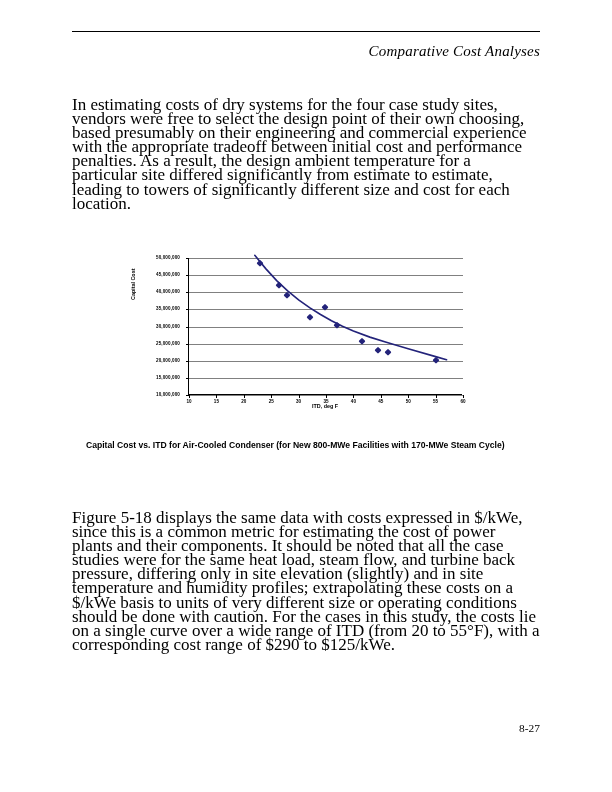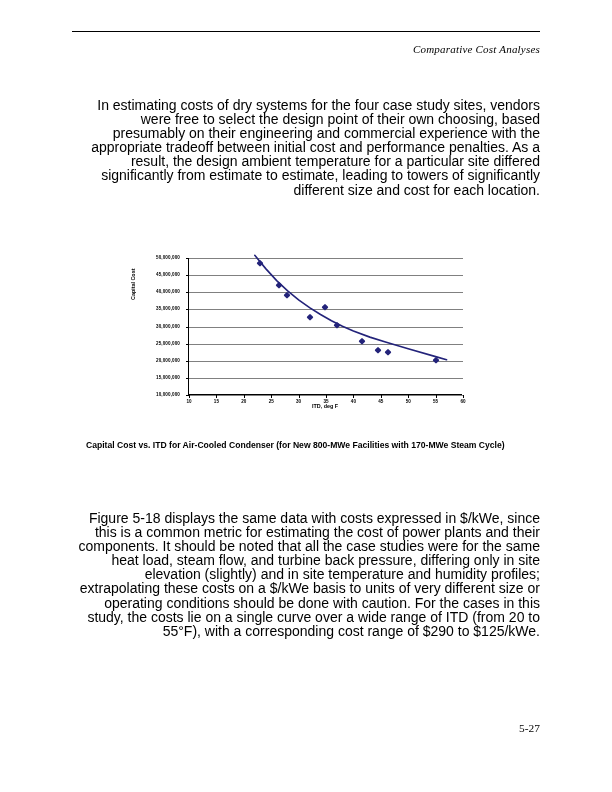--- a/index.html
+++ b/index.html
@@ -7,29 +7,29 @@
     width:612px;height:792px;background:#ffffff;
     font-family:"Liberation Serif", serif;
     color:#000;position:relative;overflow:hidden;
   }
   .page{position:absolute;left:0;top:0;width:612px;height:792px;}
 
   .header-rule{position:absolute;left:72px;top:31px;width:468px;height:0;
     border-top:1.1px solid #000;}
   .header-text{position:absolute;right:72px;top:43px;
     font-family:"Liberation Serif", serif;font-style:italic;
-    font-size:11px;letter-spacing:.2px;white-space:nowrap;}
+    font-size:15px;letter-spacing:.2px;white-space:nowrap;}
 
   .section-title{position:absolute;left:72px;top:71px;
     font-family:"Liberation Sans", sans-serif;
     font-weight:bold;font-style:italic;font-size:12.6px;letter-spacing:.1px;}
 
   .para{position:absolute;left:72px;width:468px;
-    font-family:Liberation Sans, sans-serif;font-size:14px;line-height:14.1px;
-    text-align:right;}
+    font-family:Liberation Serif, serif;font-size:17px;line-height:14.1px;
+    text-align:left;}
   .p1{top:98px;}
   .p2{top:185px;}
   .p3{top:500px;margin-top:11px;}
 
   
   .chart-wrap{position:absolute;left:110px;top:248px;width:360px;height:175px;}
   .plot{position:absolute;left:78px;top:10px;width:274px;height:137px;
         border-left:1.1px solid #000;border-bottom:1.1px solid #000;
         box-sizing:border-box;}
   .gl{position:absolute;left:0;width:274px;height:0;border-top:1px solid #808080;}
@@ -136,14 +136,14 @@
       </div>
     <div class="axis-title-x">ITD, deg F</div>
   </div>
 
   <div class="figcap">
     <div>Capital Cost vs. ITD for Air-Cooled Condenser (for New 800-MWe Facilities with 170-MWe Steam Cycle)</div>
   </div>
 
   <div class="para p3">Figure 5-18 displays the same data with costs expressed in $/kWe, since this is a common metric for estimating the cost of power plants and their components. It should be noted that all the case studies were for the same heat load, steam flow, and turbine back pressure, differing only in site elevation (slightly) and in site temperature and humidity profiles; extrapolating these costs on a $/kWe basis to units of very different size or operating conditions should be done with caution. For the cases in this study, the costs lie on a single curve over a wide range of ITD (from 20 to 55°F), with a corresponding cost range of $290 to $125/kWe.</div>
 
-  <div class="pagenum">5-27</div>
+  <div class="pagenum">8-27</div>
 </div>
 
 </body></html>

